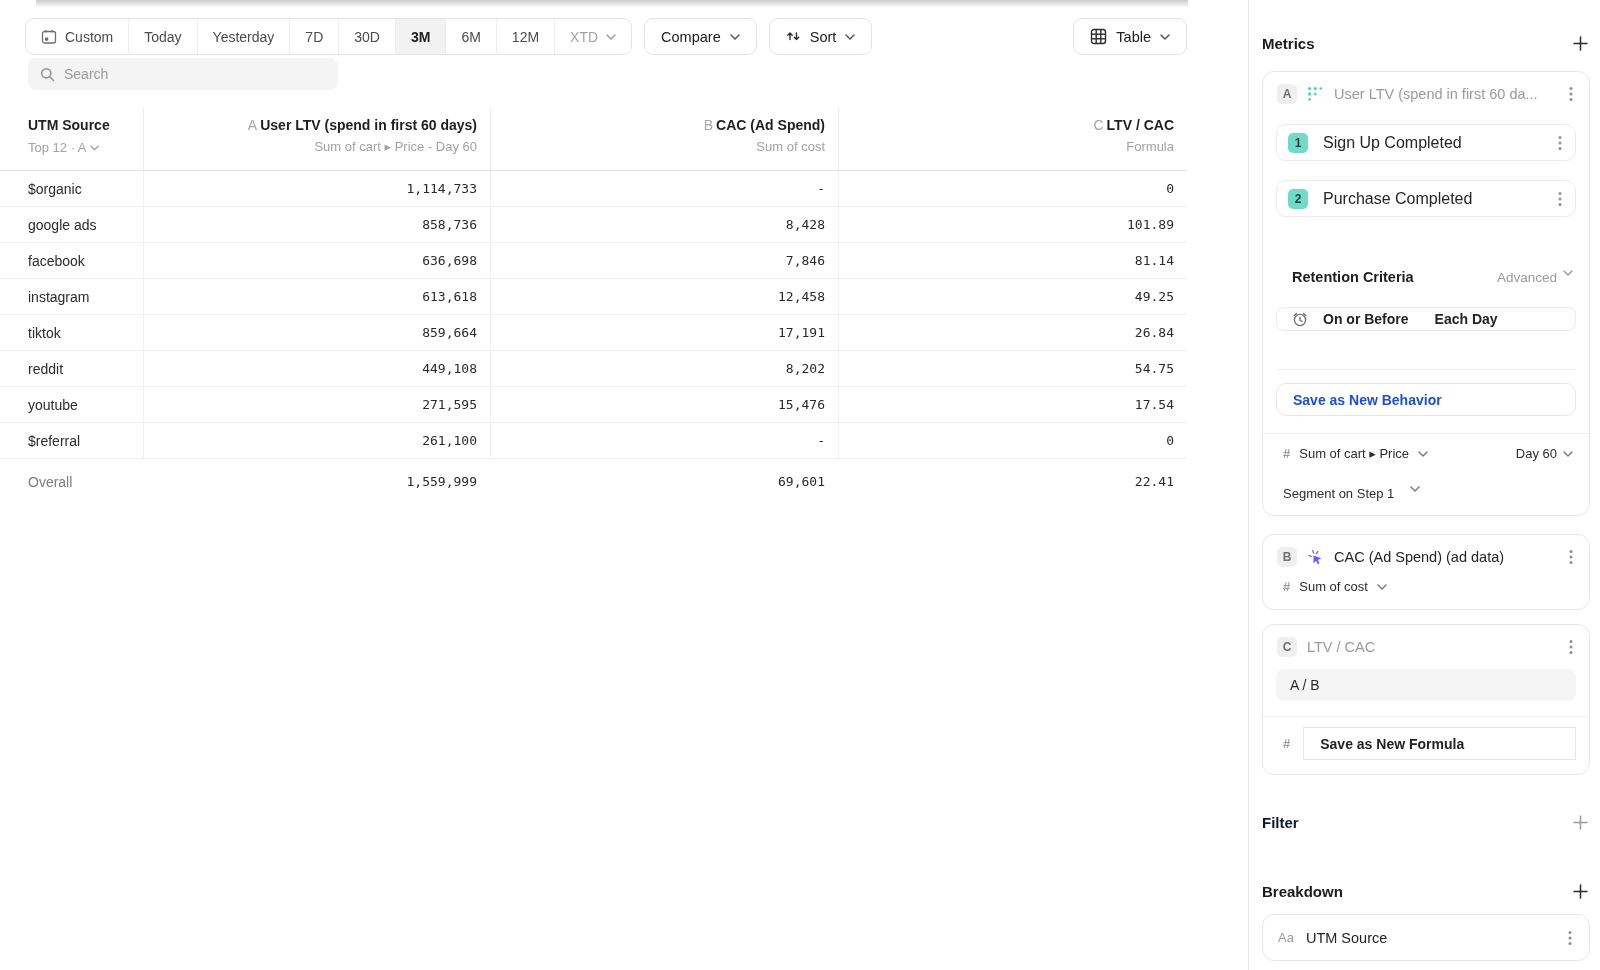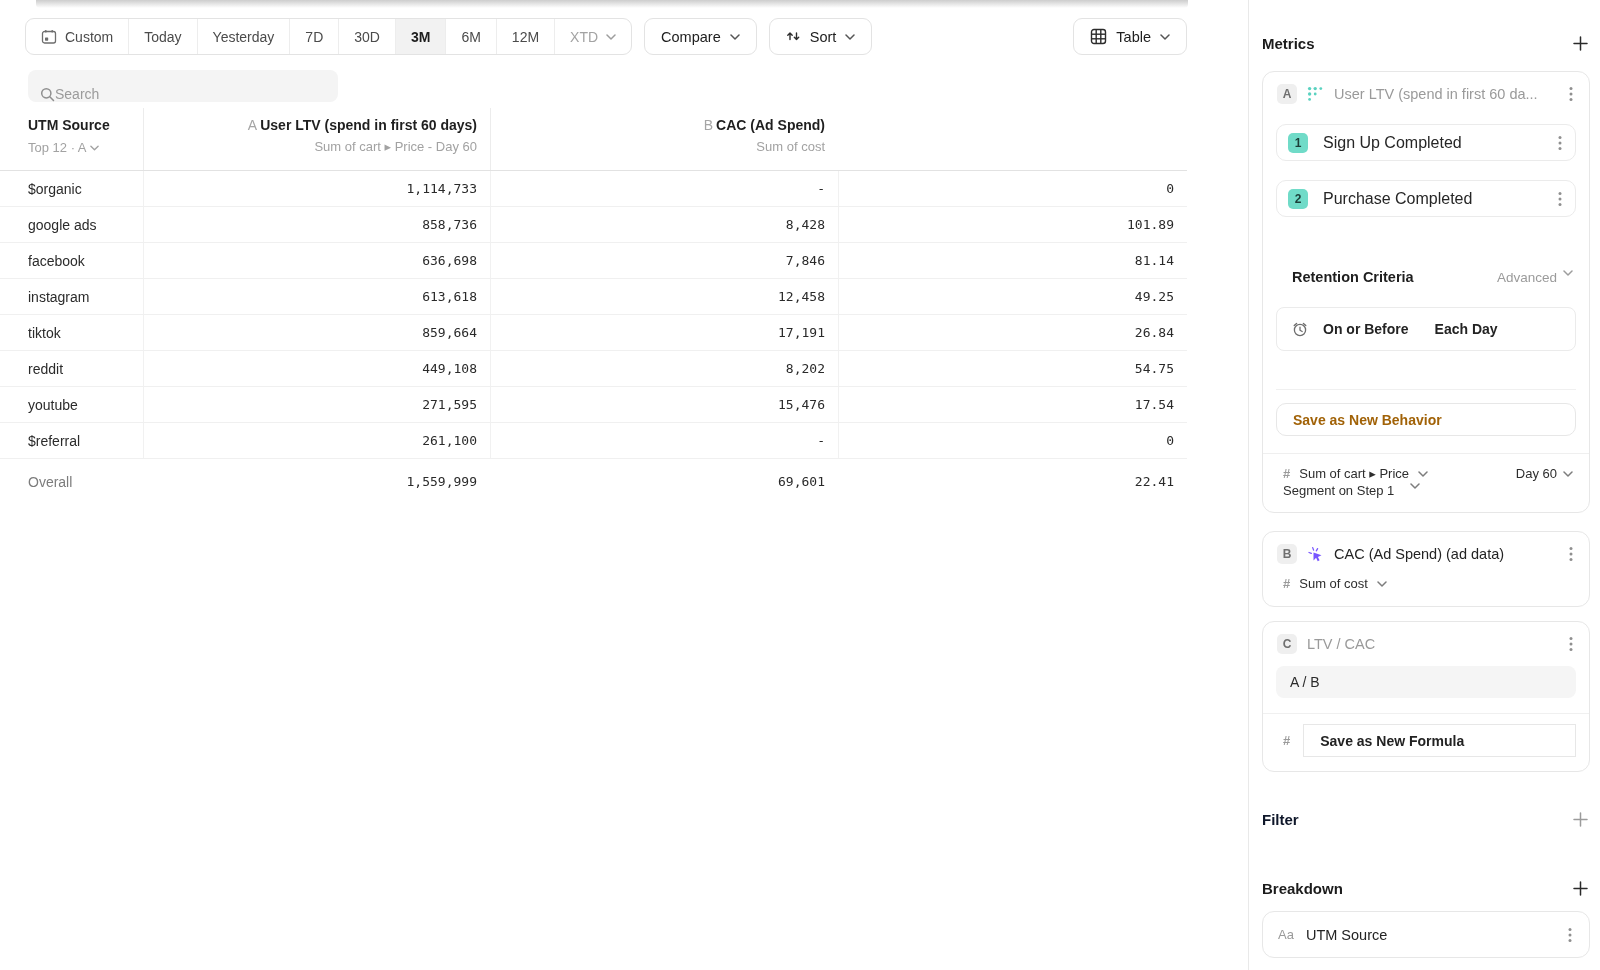--- a/index.html
+++ b/index.html
@@ -37,23 +37,23 @@
   .btn {
     display: flex; align-items: center; gap: 9px;
     border: 1px solid #e3e3e3; border-radius: 9px; background: #fff;
     padding: 0 16px; font-size: 14.5px; color: #202020; cursor: pointer;
     margin-left: 12px; white-space: nowrap;
   }
   .btn-table { margin-left: auto; margin-right: 61px; }
   .chev { flex: none; }
   
   .search {
-    position: absolute; left: 28px; top: 70px; width: 310px; height: 32px;
+    position: absolute; left: 28px; top: 58px; width: 310px; height: 32px;
     background: #f4f4f4; border-radius: 8px;
-    display: flex; align-items: flex-end; padding: 0 12px;
+    display: flex; align-items: center; gap: 9px; padding: 0 12px;
   }
   .search input {
     border: none; outline: none; background: transparent; flex: 1;
     font-family: "Liberation Sans", sans-serif; font-size: 14px; color: #333;
   }
   .search input::placeholder { color: #9b9b9b; }
   
   .grid { display: grid; grid-template-columns: 143px 347px 348px 349px; }
   .table { position: absolute; left: 0; top: 108px; width: 1187px; }
   .thead { border-bottom: 1px solid #e2e2e2; }
@@ -108,39 +108,39 @@
   .step-card.s1 { margin-top: 8px; }
   .step-card.s2 { margin-top: 19px; }
   .step-label { flex: 1; font-size: 16px; color: #262626; }
   .retention-head {
     display: flex; justify-content: space-between; align-items: center;
     padding: 52px 16px 22px 29px;
   }
   .retention-title { font-size: 14.5px; font-weight: bold; color: #1e1e1e; }
   .adv { display: flex; align-items: flex-start; gap: 6px; font-size: 13.5px; color: #9b9b9b; cursor: pointer; }
   .condition-card {
-    display: flex; align-items: center; gap: 14px; height: 44px;
+    display: flex; align-items: center; gap: 14px; height: 24px;
     border: 1px solid #ebebeb; border-radius: 8px; margin: 0 13px; padding: 0 14px;
     cursor: pointer;
   }
   .cond-text { font-size: 14px; font-weight: bold; color: #232323; }
   .cond-text.second { margin-left: 12px; font-weight: bold; }
   .hr { border-top: 1px solid #f0f0f0; margin: 38px 13px 0 13px; }
   .save-btn {
     display: flex; align-items: center; height: 33px;
     border: 1px solid #e7e7e7; border-radius: 10px; margin: 13px 13px 0 13px;
-    padding: 0 16px; font-size: 14px; font-weight: bold; color: #a16207; cursor: pointer;
+    padding: 0 16px; font-size: 14px; font-weight: bold; color: #1d4ed8; cursor: pointer;
   }
   .agg-section { border-top: 1px solid #efefef; margin-top: 17px; padding: 12px 16px 14px 20px; }
   .agg-row { display: flex; align-items: center; }
   .agg-left { display: flex; align-items: center; gap: 9px; flex: 1; cursor: pointer; }
   .hash { font-size: 13px; color: #9a9a9a; font-weight: bold; }
   .agg-text { font-size: 13px; color: #2d2d2d; }
   .agg-right { display: flex; align-items: center; gap: 6px; cursor: pointer; }
-  .seg-row { margin-top: 2px; display: flex; align-items: flex-start; gap: 16px; cursor: pointer; }
+  .seg-row { margin-top: 25px; display: flex; align-items: flex-start; gap: 16px; cursor: pointer; }
   .agg-simple { display: flex; align-items: center; gap: 9px; padding: 0 16px 15px 20px; cursor: pointer; }
   .formula-input {
     background: #f5f5f5; border-radius: 8px; margin: 0 13px; height: 32px;
     display: flex; align-items: center; padding: 0 14px;
     font-size: 14px; color: #2b2b2b; cursor: text;
   }
   .hr2 { border-top: 1px solid #f0f0f0; margin: 15px 0 0 0; }
   .formula-row { display: flex; align-items: center; gap: 13px; padding: 10px 13px 14px 20px; }
   .formula-save-btn {
     flex: 1; display: flex; align-items: center; height: 33px;
@@ -265,20 +265,24 @@
               <path d="M1 1l4 4 4-4" fill="none" stroke="#a2a2a2" stroke-width="1.5" stroke-linecap="round" stroke-linejoin="round"></path>
             </svg></span></div>
     </div>
     <div class="th num">
       <div class="th-title"><span class="th-key">A</span><span>User LTV (spend in first 60 days)</span></div>
       <div class="th-sub">Sum of cart ▸ Price - Day 60</div>
     </div>
     <div class="th num">
       <div class="th-title"><span class="th-key">B</span><span>CAC (Ad Spend)</span></div>
       <div class="th-sub">Sum of cost</div>
+    </div>
+    <div class="th num">
+      <div class="th-title"><span class="th-key">C</span><span>LTV / CAC</span></div>
+      <div class="th-sub">Formula</div>
     </div>
   </div>
 
   <div class="grid trow">
     <div class="td-src">$organic</div>
     <div class="td-num">1,114,733</div>
     <div class="td-num">-</div>
     <div class="td-num">0</div>
   </div>
   <div class="grid trow">

